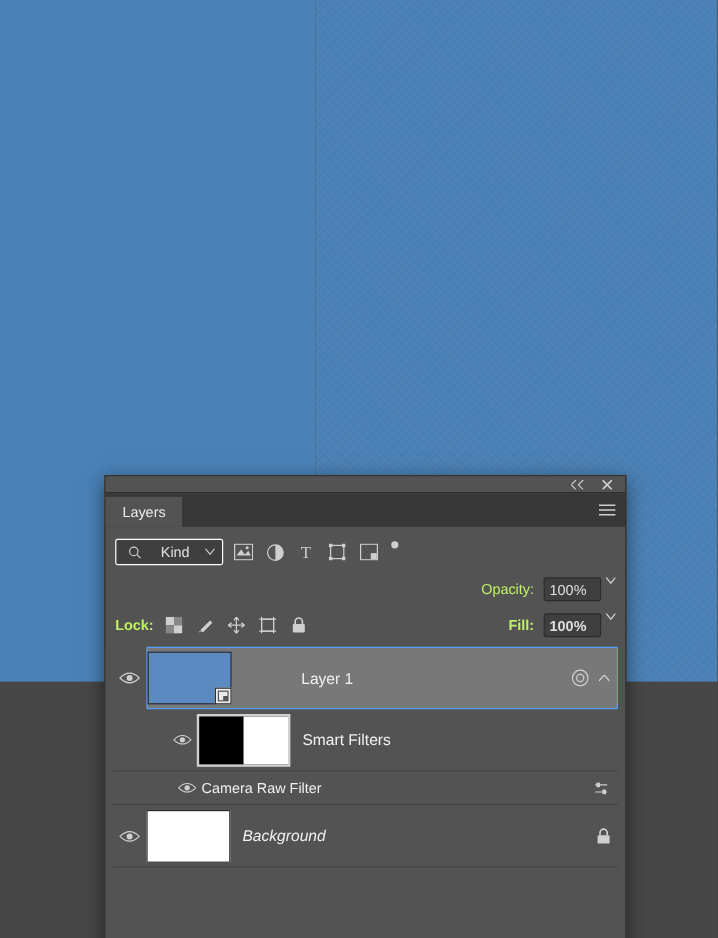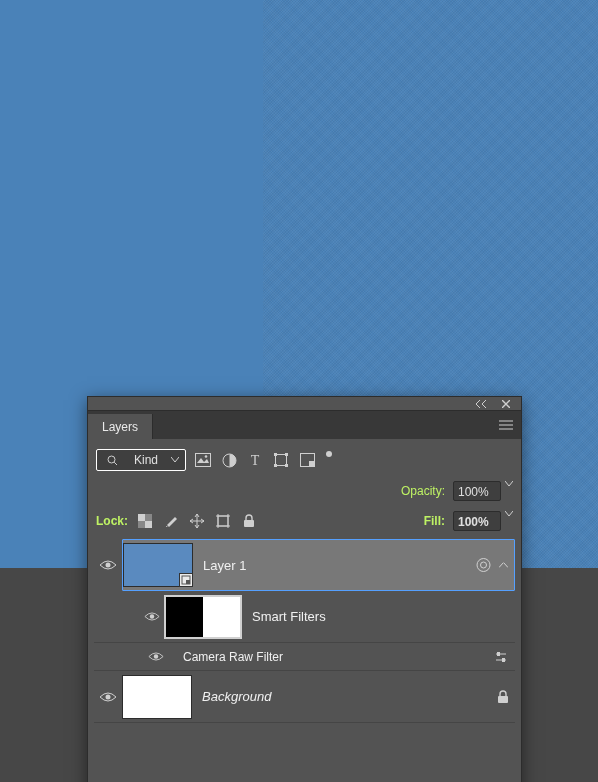--- a/index.html
+++ b/index.html
@@ -212,21 +212,20 @@
   .mask-thumb .k { background: #000; }
   .mask-thumb .w { background: #fff; }
 
   .filter-label-row {
     display: flex;
     align-items: center;
     min-height: 28px;
     padding-left: 50px;
     border-bottom: 1px solid #454545;
     position: relative;
-    gap: 15px;
   }
   .filter-label-row .eye-col { width: 24px; }
   .filter-label-row .row-ctrl {
     position: absolute;
     right: 6px;
     top: 50%;
     transform: translateY(-50%);
   }
 
   
@@ -383,21 +382,21 @@
 
   <div class="layers">
 
     <div style="display:flex;align-items:center;">
       <div class="eye-col">
         <svg width="18" height="12" viewBox="0 0 18 12">
             <path d="M1 6 Q9 -2 17 6 Q9 14 1 6 Z" stroke="#d0d0d0" fill="none"></path>
             <circle cx="9" cy="6" r="2.5" fill="#d0d0d0"></circle>
           </svg>
       </div>
-      <div class="row selected" style="flex:1;">
+      <div class="row selected" style="flex:1;gap:48px;">
         <div class="thumb blue">
           <span class="smart-badge">
             <svg width="10" height="10" viewBox="0 0 10 10">
                 <rect x="1" y="1" width="8" height="8" stroke="#555" fill="none"></rect>
                 <rect x="5" y="5" width="4" height="4" fill="#555"></rect>
               </svg>
           </span>
         </div>
         <span class="layer-name">Layer 1</span>
         <div class="extras">

